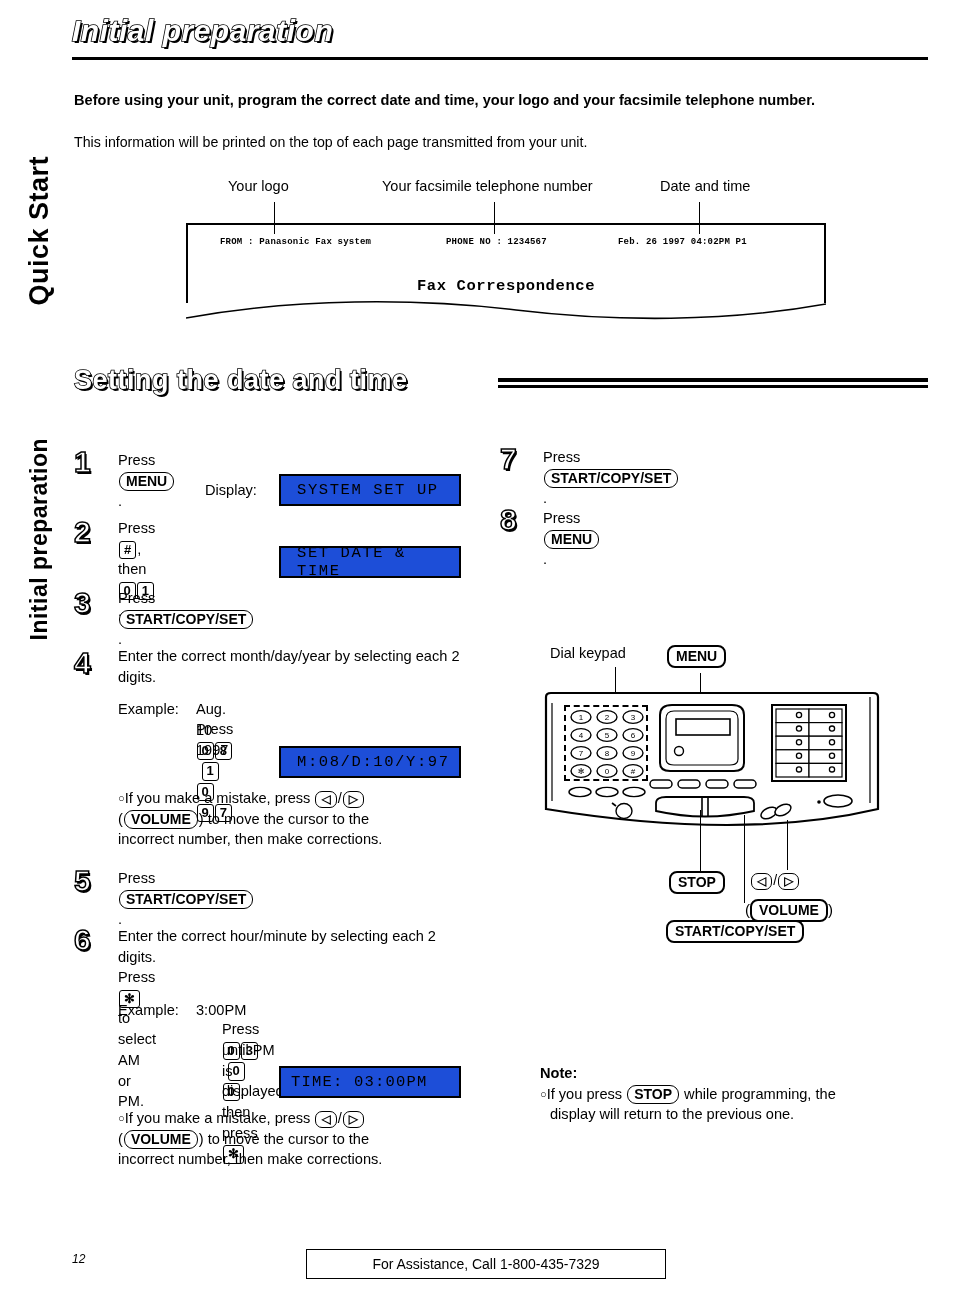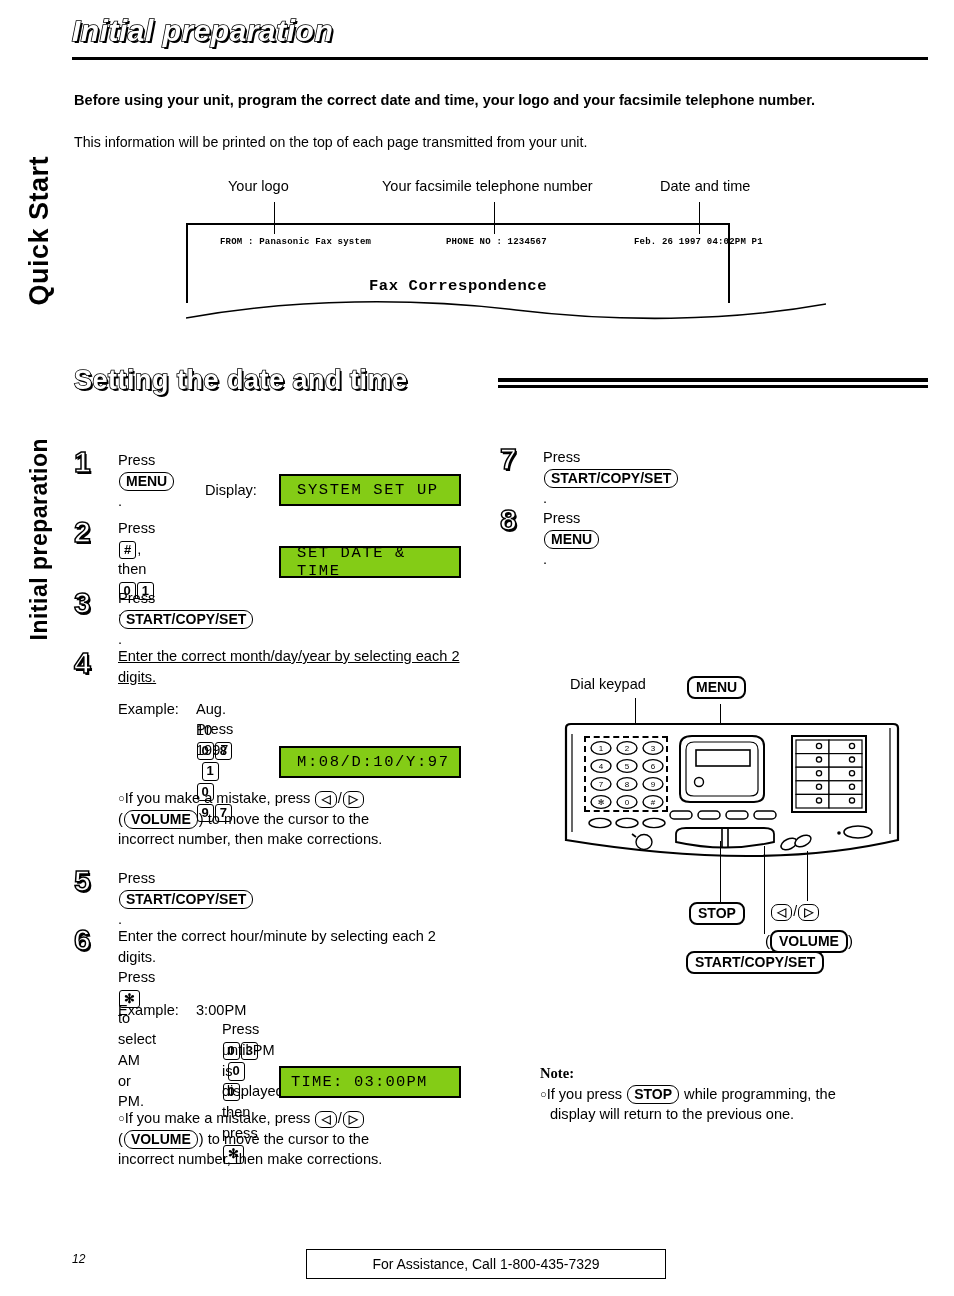--- a/index.html
+++ b/index.html
@@ -63,21 +63,21 @@
   #intro-plain {
     position: absolute; left: 74px; top: 133px; width: 800px;
     font-size: 14.2px; line-height: 1.38;
   }
 
   
   #fax-sample { position: absolute; left: 186px; top: 178px; width: 640px; height: 150px; }
   .callout-label { position: absolute; font-size: 14.5px; white-space: nowrap; }
   .callout-line { position: absolute; width: 1px; background: #000; }
   #fax-paper {
-    position: absolute; left: 0; top: 45px; width: 544px; height: 80px;
+    position: absolute; left: 0; top: 45px; width: 640px; height: 80px;
     border-left: 2px solid #000; border-right: 2px solid #000; border-top: 2.5px solid #000;
   }
   #fax-wave { position: absolute; left: 0; top: 118px; width: 640px; height: 34px; }
   .fax-hdr {
     position: absolute; top: 12px;
     font-family: "Liberation Mono", monospace;
     font-size: 9px; font-weight: 700; letter-spacing: 0.2px; white-space: nowrap;
   }
   #fax-title-line {
     position: absolute; top: 52px; left: 0; width: 100%; text-align: center;
@@ -117,47 +117,47 @@
     min-width: 15px;
     text-align: center;
   }
   .key.dig { margin: 0 0.5px; }
   .key.arrow { border-radius: 7px; padding: 0 5px 1px 5px; font-size: 12px; }
 
   
   .lcd {
     position: absolute;
     border: 2px solid #000;
-    background: #84cc16;
+    background: #1d4ed8;
     font-family: "Liberation Mono", monospace;
     font-size: 15.5px;
     letter-spacing: 1.6px;
     display: flex; align-items: center;
     padding-left: 16px;
     height: 32px;
   }
   .display-label { position: absolute; font-size: 14.6px; }
 
   .bullet-para { position: absolute; font-size: 14.6px; line-height: 1.42; }
   .bullet-para .dot { font-size: 11px; vertical-align: 1.5px; }
 
   
-  #machine-figure { position: absolute; left: 562px; top: 645px; width: 360px; height: 300px; margin-top: 31px; }
+  #machine-figure { position: absolute; left: 542px; top: 645px; width: 360px; height: 300px; }
   .fig-label { position: absolute; font-size: 14.5px; white-space: nowrap; }
   .fig-key {
     position: absolute;
     border: 2px solid #000; border-radius: 8px;
     font-weight: 700; font-size: 14px;
     padding: 1px 7px 2px 7px; background: #fff; white-space: nowrap;
   }
   .lead { position: absolute; background: #000; }
 
   
   #note-block { position: absolute; left: 540px; top: 1063px; width: 380px; font-size: 14.6px; line-height: 1.42; }
-  #note-block .note-title { font-weight: 700; font-family: Liberation Serif, serif; }
+  #note-block .note-title { font-weight: 700; }
   #note-block .dot { font-size: 11px; vertical-align: 1.5px; }
 
   
   #page-number { position: absolute; left: 72px; top: 1252px; font-size: 12px; font-style: italic; }
   #assistance-box {
     position: absolute; left: 306px; top: 1249px; width: 360px; height: 30px;
     border: 1.6px solid #000; display:flex; align-items:center; justify-content:center;
     font-size: 14px;
   }
 </style>
@@ -178,21 +178,21 @@
   <div class="callout-label" style="left:196px; top:0;">Your facsimile telephone number</div>
   <div class="callout-label" style="left:474px; top:0;">Date and time</div>
 
   <div class="callout-line" style="left:88px; top:24px; height:32px;"></div>
   <div class="callout-line" style="left:308px; top:24px; height:32px;"></div>
   <div class="callout-line" style="left:513px; top:24px; height:32px;"></div>
 
   <div id="fax-paper">
     <div class="fax-hdr" style="left:32px;">FROM : Panasonic Fax system</div>
     <div class="fax-hdr" style="left:258px;">PHONE NO : 1234567</div>
-    <div class="fax-hdr" style="left:446px;">Feb. 26 1997 04:02PM P1</div>
+    <div class="fax-hdr" style="left:430px;">Feb. 26 1997 04:02PM P1</div>
     <div id="fax-title-line">Fax Correspondence</div>
   </div>
 
   <svg id="fax-wave" viewBox="0 0 640 34" preserveAspectRatio="none">
     <path d="M0 22 C 110 2, 230 2, 330 14 C 430 26, 540 26, 640 8" stroke="#000" stroke-width="1.6" fill="none"></path>
   </svg>
 </div>
 
 <div id="section-heading" class="outline-title" style="font-style:normal;">Setting the date and time</div>
 <div id="section-rule-wrap">
@@ -219,21 +219,21 @@
 
 <div class="step">
   <div class="step-num outline-num" style="left:74px; top:588px;">3</div>
   <div class="step-body" style="left:118px; top:588px;">
     <span>Press </span><span class="key">START/COPY/SET</span><span>.</span>
   </div>
 </div>
 
 <div class="step">
   <div class="step-num outline-num" style="left:74px; top:648px;">4</div>
-  <div class="step-body" style="left:118px; top:646px; width:350px;text-decoration:underline;">Enter the correct month/day/year by selecting each 2 digits.</div>
+  <div class="step-body" style="left:118px; top:646px; width:350px;">Enter the correct month/day/year by selecting each 2 digits.</div>
 
   <div class="step-body" style="left:118px; top:699px;">Example:</div>
   <div class="step-body" style="left:196px; top:699px;">Aug. 10 1997</div>
   <div class="step-body" style="left:196px; top:719px;">
     <span>Press </span><span class="key sq dig">0</span><span class="key sq dig">8</span><span style="display:inline-block;width:5px"></span><span class="key sq dig">1</span><span class="key sq dig">0</span><span style="display:inline-block;width:5px"></span><span class="key sq dig">9</span><span class="key sq dig">7</span><span>.</span>
   </div>
 
   <div class="lcd" style="left:279px; top:746px; width:182px;">M:08/D:10/Y:97</div>
 
   <div class="bullet-para" style="left:118px; top:788px; width:340px;">

